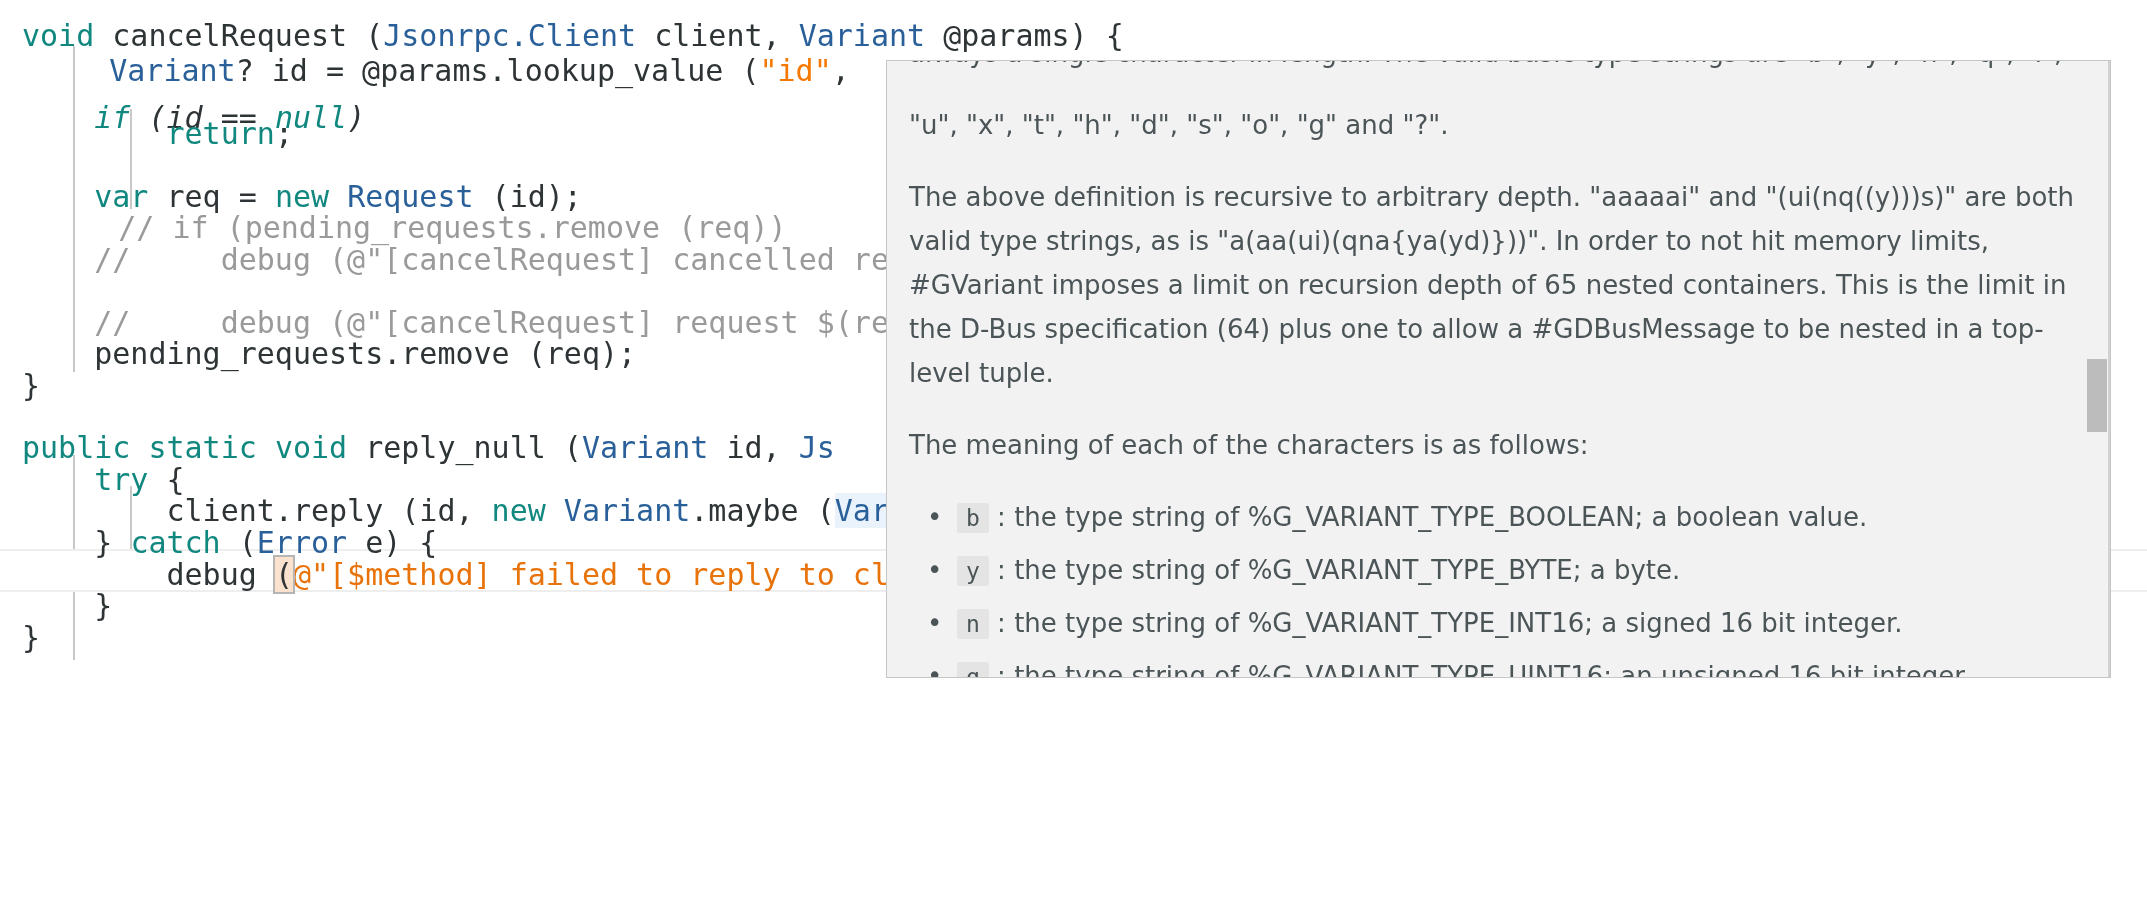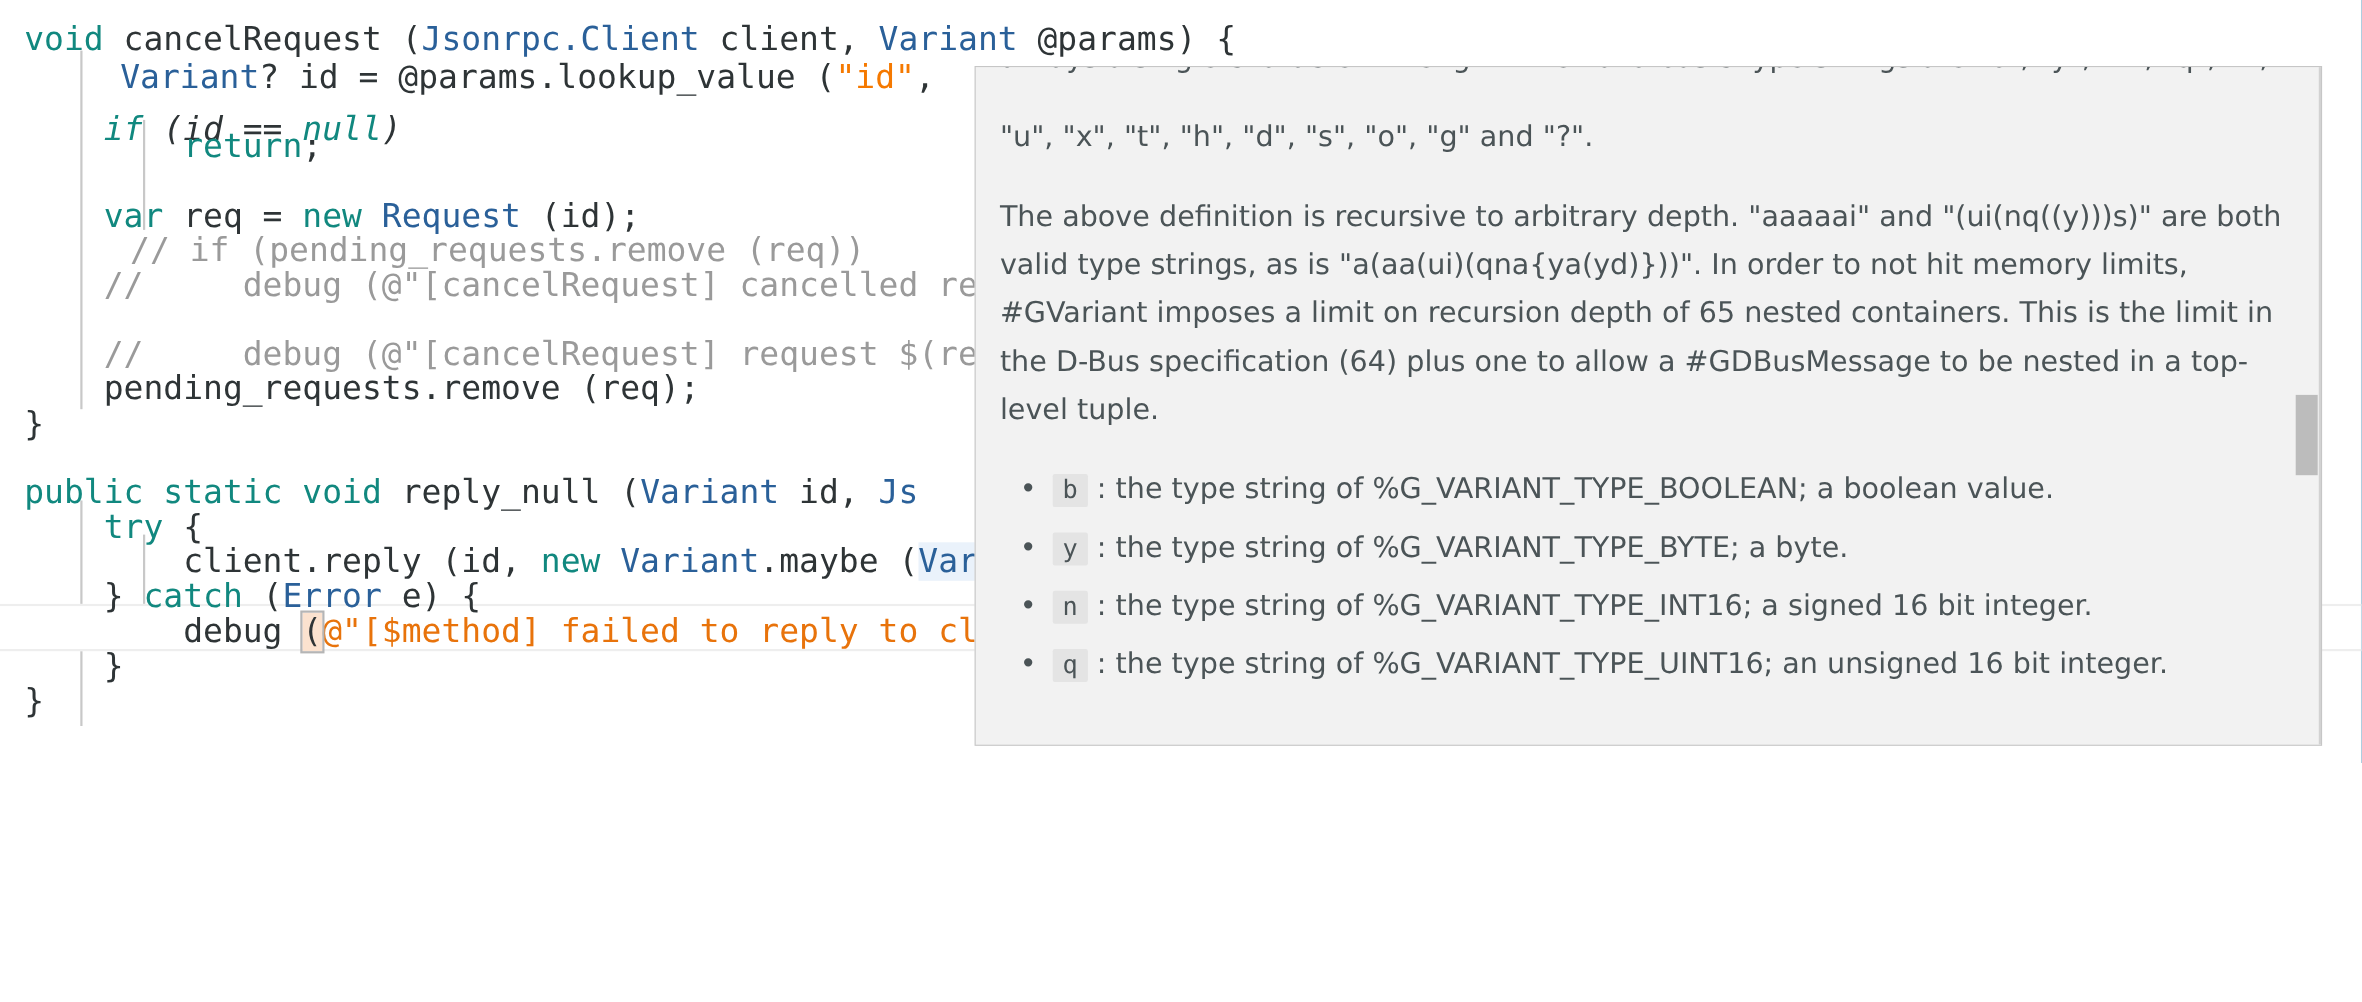--- a/index.html
+++ b/index.html
@@ -12,21 +12,21 @@
     width: 2147px;
     height: 911px;
     overflow: hidden;
     font-family: "Liberation Sans", sans-serif;
   }
 
   #root {
     position: relative;
     width: 2147px;
     height: 911px;
-    background: #0369a1;
+    background: #d946ef;
     overflow: hidden;
   }
 
   
   .editor {
     position: absolute;
     inset: 0;
     background: #ffffff;
     overflow: hidden;
   }
@@ -229,20 +229,21 @@
         <div class="code-line" style="top: 616px; z-index: 2;"><span class="txt"><span class="plain">}</span></span></div>
       </div>
   </div>
 
   <div class="doc-popover">
     <div class="doc-scrollview">
       <div class="doc-content" id="doc-content">
         <p>always a single character in length. The valid basic type strings are "b", "y", "n", "q", "i",</p>
         <p>"u", "x", "t", "h", "d", "s", "o", "g" and "?".</p>
         <p>The above definition is recursive to arbitrary depth. "aaaaai" and "(ui(nq((y)))s)" are both valid type strings, as is "a(aa(ui)(qna{ya(yd)}))". In order to not hit memory limits, #GVariant imposes a limit on recursion depth of 65 nested containers. This is the limit in the D-Bus specification (64) plus one to allow a #GDBusMessage to be nested in a top-level tuple.</p>
+        <p>The meaning of each of the characters is as follows:</p>
         <ul id="doc-list">
             <li><span class="bullet">•</span><span class="code">b</span><span> : the type string of %G_VARIANT_TYPE_BOOLEAN; a boolean value.</span></li>
             <li><span class="bullet">•</span><span class="code">y</span><span> : the type string of %G_VARIANT_TYPE_BYTE; a byte.</span></li>
             <li><span class="bullet">•</span><span class="code">n</span><span> : the type string of %G_VARIANT_TYPE_INT16; a signed 16 bit integer.</span></li>
             <li><span class="bullet">•</span><span class="code">q</span><span> : the type string of %G_VARIANT_TYPE_UINT16; an unsigned 16 bit integer.</span></li>
           </ul>
       </div>
     </div>
     <div class="doc-right-edge"></div>
     <div class="doc-scrollbar">

